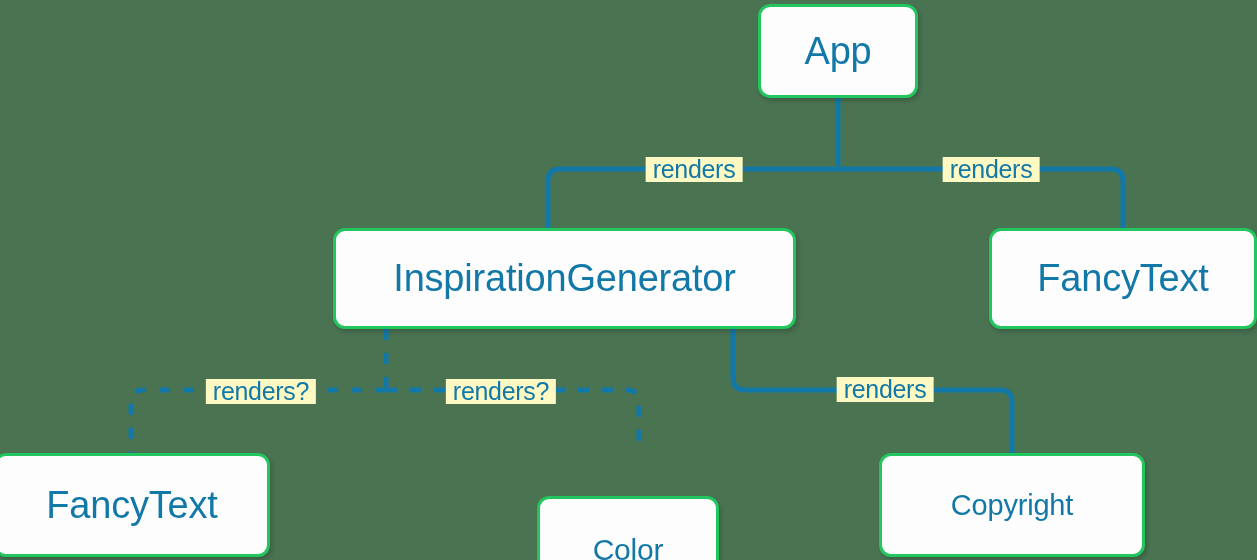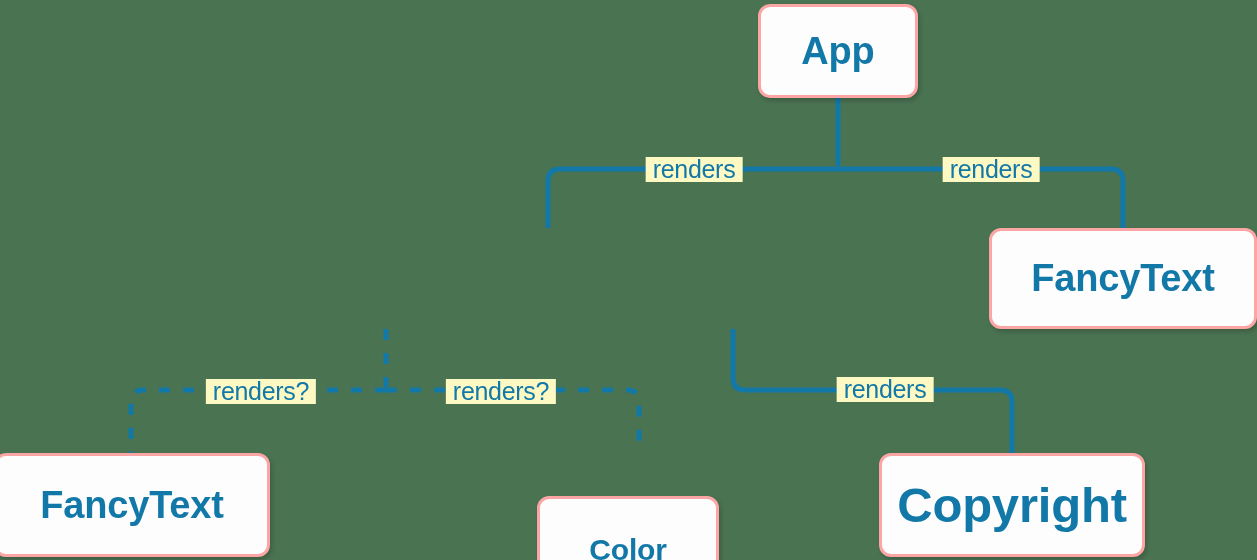--- a/index.html
+++ b/index.html
@@ -21,28 +21,28 @@
   svg#wires {
     position: absolute;
     left: 0;
     top: 0;
     width: 1257px;
     height: 560px;
   }
   .node {
     position: absolute;
     background: #fdfdfd;
-    border: 3px solid #fca5a5;
+    border: 3px solid #22c55e;
     border-radius: 12px;
     box-sizing: border-box;
     display: flex;
     align-items: center;
     justify-content: center;
     color: #1278a8;
-    font-weight: 700;
+    font-weight: 400;
     box-shadow: 2px 3px 4px rgba(0,0,0,0.18);
     z-index: 3;
     letter-spacing: -0.2px;
   }
   .wire-label {
     position: absolute;
     color: #1278a8;
     background: #fef9c3;
     font-size: 25px;
     font-weight: 400;
@@ -84,30 +84,33 @@
   <div class="wire-label" style="left:261px; top:379px; transform:translate(-50%,0);">renders?</div>
 
   <div class="wire-label" style="left:501px; top:379px; transform:translate(-50%,0);">renders?</div>
 
   <div class="wire-label" style="left:885px; top:377px; transform:translate(-50%,0);">renders</div>
 
   <div class="node" style="left:758px; top:4px; width:160px; height:94px; font-size:38px;">
     <span>App</span>
   </div>
 
+  <div class="node" style="left:333px; top:228px; width:463px; height:101px; font-size:38px;">
+    <span>InspirationGenerator</span>
+  </div>
 
   <div class="node" style="left:989px; top:228px; width:268px; height:101px; font-size:38px;">
     <span>FancyText</span>
   </div>
 
   <div class="node" style="left:-6px; top:453px; width:276px; height:104px; font-size:38px;">
     <span>FancyText</span>
   </div>
 
   <div class="node" style="left:537px; top:453px; width:182px; height:108px; font-size:30px;margin-top:43px;">
     <span>Color</span>
   </div>
 
-  <div class="node" style="left:879px; top:453px; width:266px; height:104px; font-size:49px;">
+  <div class="node" style="left:879px; top:453px; width:266px; height:104px; font-size:29px;">
     <span>Copyright</span>
   </div>
 
 </div>
 
 </body></html>

